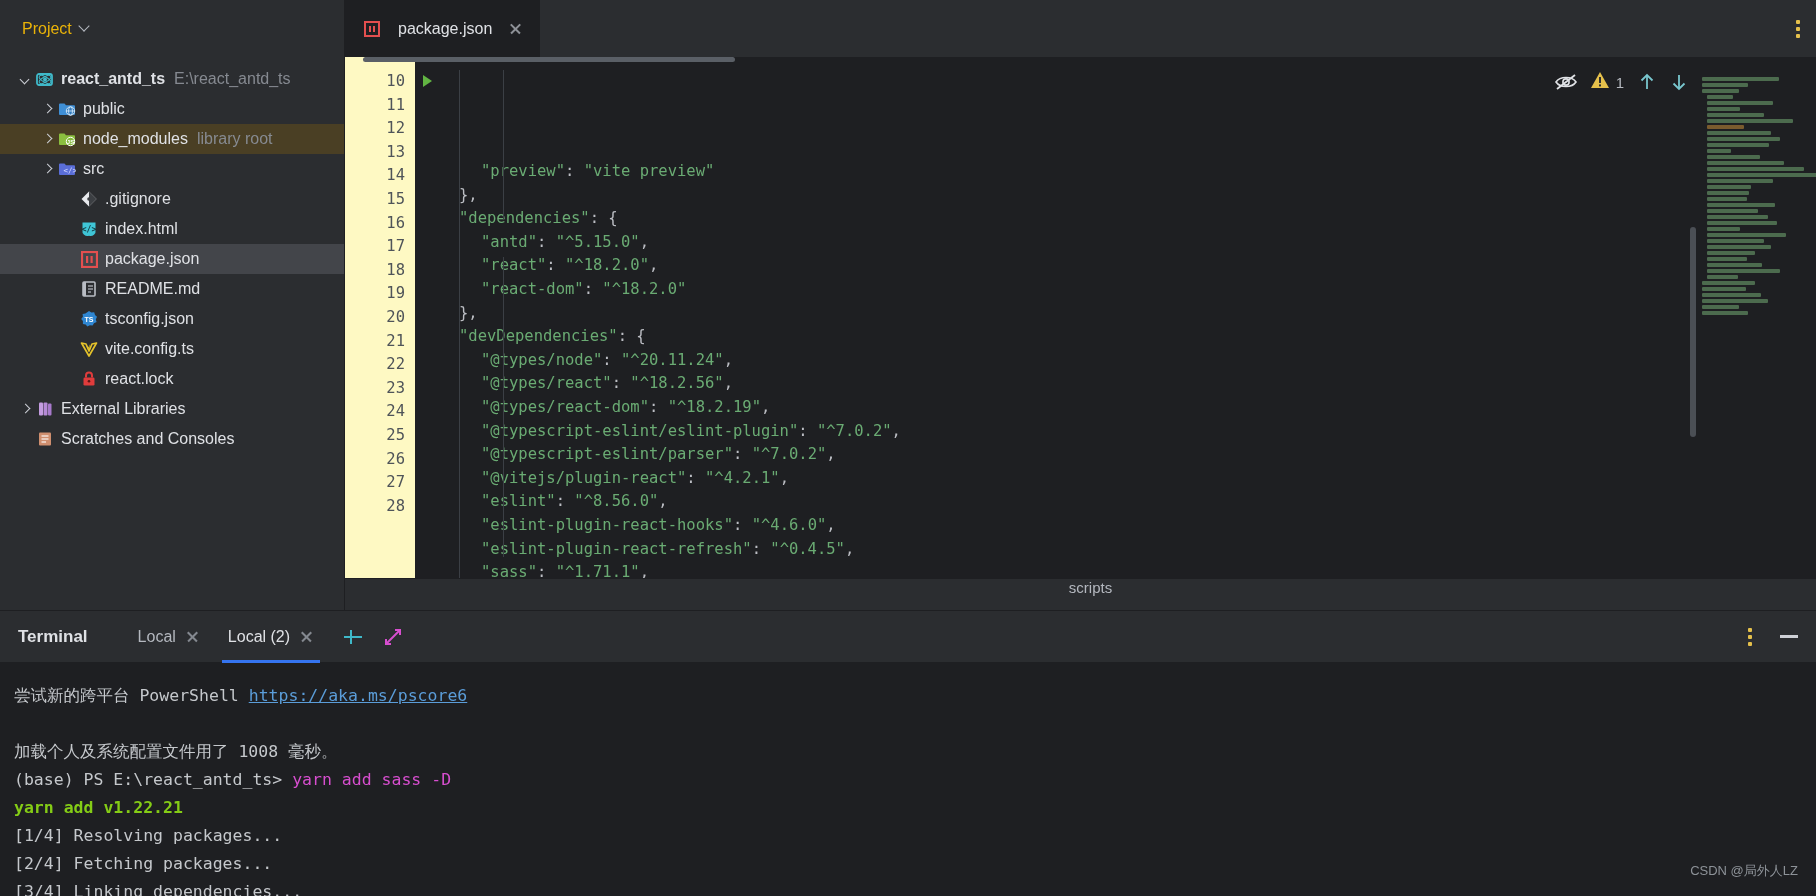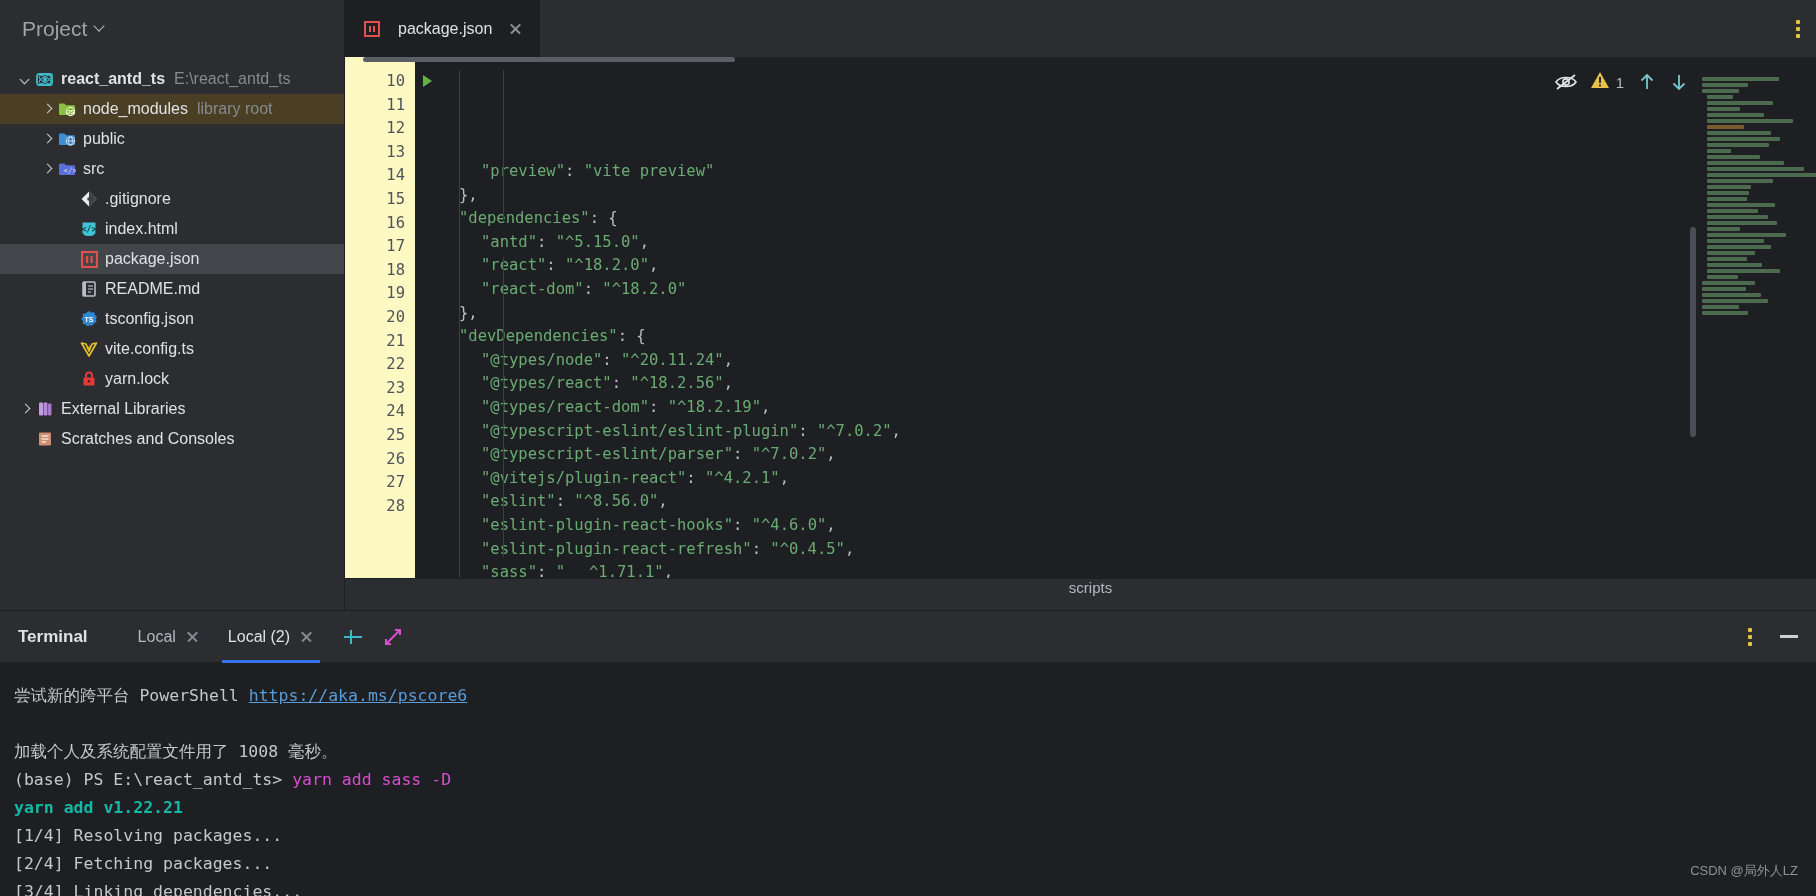--- a/index.html
+++ b/index.html
@@ -18,21 +18,21 @@
   .sidebar {
     width: 345px; flex: 0 0 345px;
     background: #2b2d30;
     display: flex; flex-direction: column;
     border-right: 1px solid #1e1f22;
   }
   .sidebar-header {
     height: 57px; display: flex; align-items: center;
     padding: 0 22px; gap: 8px;
   }
-  .sidebar-title { color: #a3a3a3; font-size: 21px; }
+  .sidebar-title { color: #eab308; font-size: 16px; }
   .chevron-down-small {
     width: 10px; height: 10px; position: relative; top: -2px;
   }
   .chevron-down-small::after {
     content: ""; position: absolute; left: 0; top: 0;
     width: 7px; height: 7px;
     border-right: 1.6px solid #b4b8bf; border-bottom: 1.6px solid #b4b8bf;
     transform: rotate(45deg);
   }
   .tree { padding-top: 7px; font-size: 16px; color: #dfe1e5; }
@@ -115,21 +115,20 @@
   .indent-guide {
     position: absolute; top: 13px; width: 1px; background: #3b3f45;
   }
   .k { color: #6aab73; }  
   .s { color: #6aab73; }  
   .p { color: #bcbec4; }  
   .wavy {
     text-decoration: underline wavy #d98f43;
     text-underline-offset: 3px;
     text-decoration-skip-ink: none;
-    margin-left: 24px;
   }
 
   
   .editor-tools {
     position: absolute; right: 0; top: 0; height: 100%;
     display: flex; align-items: flex-start; padding-top: 14px; gap: 0px;
     pointer-events: none;
   }
   .tool-icons { display: flex; align-items: center; gap: 14px; padding-right: 10px; pointer-events: auto; }
   .eye-slash { width: 22px; height: 18px; position: relative; }
@@ -197,21 +196,21 @@
   .minimize-bar { width: 18px; height: 3px; background: #ced0d6; }
 
   .term-body {
     flex: 1; padding: 20px 0 0 14px;
     font-family: "DejaVu Sans Mono", monospace; font-size: 16.5px;
     color: #cfd2d6; overflow: hidden; position: relative;
   }
   .term-line { height: 28px; line-height: 28px; white-space: pre; }
   .tl-link { color: #5b9dd9; text-decoration: underline; }
   .tl-cmd { color: #d74ecf; }
-  .tl-white { color: #14b8a6; font-weight: bold; }
+  .tl-white { color: #84cc16; font-weight: bold; }
   .tl-dim { color: #c5c8cc; }
 
   .watermark {
     position: absolute; right: 18px; bottom: 16px;
     color: #8d9298; font-size: 13px;
     font-family: "Liberation Sans", sans-serif;
   }
 </style>
 </head>
 <body>
@@ -234,48 +233,48 @@
               <svg width="18" height="16" viewBox="0 0 18 16">
                 <rect x="1" y="3" width="15" height="11" rx="2" fill="none" stroke="#3fb9c9" stroke-width="1.8"></rect>
                 <circle cx="9" cy="8.5" r="2" fill="#3fb9c9"></circle>
                 <ellipse cx="9" cy="8.5" rx="6.5" ry="2.6" fill="none" stroke="#3fb9c9" stroke-width="1" transform="rotate(30 9 8.5)"></ellipse>
                 <ellipse cx="9" cy="8.5" rx="6.5" ry="2.6" fill="none" stroke="#3fb9c9" stroke-width="1" transform="rotate(-30 9 8.5)"></ellipse>
               </svg>
             </span>
             <span class="label" style="font-weight: bold;">react_antd_ts</span>
             <span class="sublabel">E:\react_antd_ts</span>
           </div>
-          <div class="tree-row indent-2 highlight">
-            <span class="arrow-box">
-              <span class="arrow"></span>
-            </span>
-            <span class="ico">
-              <svg width="18" height="16" viewBox="0 0 18 16">
-                <path d="M1 3.5 A1 1 0 0 1 2 2.5 H6.5 L8 4.2 H16 A1 1 0 0 1 17 5.2 V13 A1 1 0 0 1 16 14 H2 A1 1 0 0 1 1 13 Z" fill="#8bbf3f"></path>
-                <circle cx="12.5" cy="10.5" r="4.2" fill="#84b93a" stroke="#fff" stroke-width="1"></circle>
-                <text x="12.5" y="13" font-size="6" fill="#fff" text-anchor="middle" font-family="sans-serif" font-weight="bold">JS</text>
-              </svg>
-            </span>
-            <span class="label" style="font-weight: normal;">node_modules</span>
-            <span class="sublabel">library root</span>
-          </div>
           <div class="tree-row indent-2">
             <span class="arrow-box">
               <span class="arrow"></span>
             </span>
             <span class="ico">
               <svg width="18" height="16" viewBox="0 0 18 16">
                 <path d="M1 3.5 A1 1 0 0 1 2 2.5 H6.5 L8 4.2 H16 A1 1 0 0 1 17 5.2 V13 A1 1 0 0 1 16 14 H2 A1 1 0 0 1 1 13 Z" fill="#3f8fd6"></path>
                 <circle cx="12.5" cy="10" r="4.2" fill="#2f79bd" stroke="#cfe5f7" stroke-width="1"></circle>
                 <line x1="8.3" y1="10" x2="16.7" y2="10" stroke="#cfe5f7" stroke-width=".9"></line>
                 <ellipse cx="12.5" cy="10" rx="2" ry="4.2" fill="none" stroke="#cfe5f7" stroke-width=".9"></ellipse>
               </svg>
             </span>
             <span class="label">public</span>
           </div>
+          <div class="tree-row indent-2 highlight">
+            <span class="arrow-box">
+              <span class="arrow"></span>
+            </span>
+            <span class="ico">
+              <svg width="18" height="16" viewBox="0 0 18 16">
+                <path d="M1 3.5 A1 1 0 0 1 2 2.5 H6.5 L8 4.2 H16 A1 1 0 0 1 17 5.2 V13 A1 1 0 0 1 16 14 H2 A1 1 0 0 1 1 13 Z" fill="#8bbf3f"></path>
+                <circle cx="12.5" cy="10.5" r="4.2" fill="#84b93a" stroke="#fff" stroke-width="1"></circle>
+                <text x="12.5" y="13" font-size="6" fill="#fff" text-anchor="middle" font-family="sans-serif" font-weight="bold">JS</text>
+              </svg>
+            </span>
+            <span class="label" style="font-weight: normal;">node_modules</span>
+            <span class="sublabel">library root</span>
+          </div>
           <div class="tree-row indent-2">
             <span class="arrow-box">
               <span class="arrow"></span>
             </span>
             <span class="ico">
               <svg width="18" height="16" viewBox="0 0 18 16">
                 <path d="M1 3.5 A1 1 0 0 1 2 2.5 H6.5 L8 4.2 H16 A1 1 0 0 1 17 5.2 V13 A1 1 0 0 1 16 14 H2 A1 1 0 0 1 1 13 Z" fill="#5a6ed8"></path>
                 <text x="12.3" y="12.3" font-size="7.5" fill="#cfd6ff" text-anchor="middle" font-family="monospace">&lt;/&gt;</text>
               </svg>
             </span>
@@ -348,21 +347,21 @@
           </div>
           <div class="tree-row indent-3">
             <span class="arrow-box"></span>
             <span class="ico">
               <svg width="18" height="18" viewBox="0 0 18 18">
                 <rect x="3.5" y="7.5" width="11" height="8" rx="1.3" fill="#e03c3c"></rect>
                 <path d="M6 7.5 V5.4 A3 3 0 0 1 12 5.4 V7.5" fill="none" stroke="#e03c3c" stroke-width="2"></path>
                 <circle cx="9" cy="11.3" r="1.3" fill="#5c1414"></circle>
               </svg>
             </span>
-            <span class="label">yarn.lock</span>
+            <span class="label">react.lock</span>
           </div>
           <div class="tree-row indent-1">
             <span class="arrow-box">
               <span class="arrow"></span>
             </span>
             <span class="ico">
               <svg width="18" height="18" viewBox="0 0 18 18">
                 <rect x="3" y="2.5" width="4" height="13" rx="1" fill="#c49ce0"></rect>
                 <rect x="7.5" y="2.5" width="4" height="13" rx="1" fill="#b68ad6"></rect>
                 <rect x="12" y="3.5" width="3.5" height="12" rx="1" fill="#a87acc"></rect>

